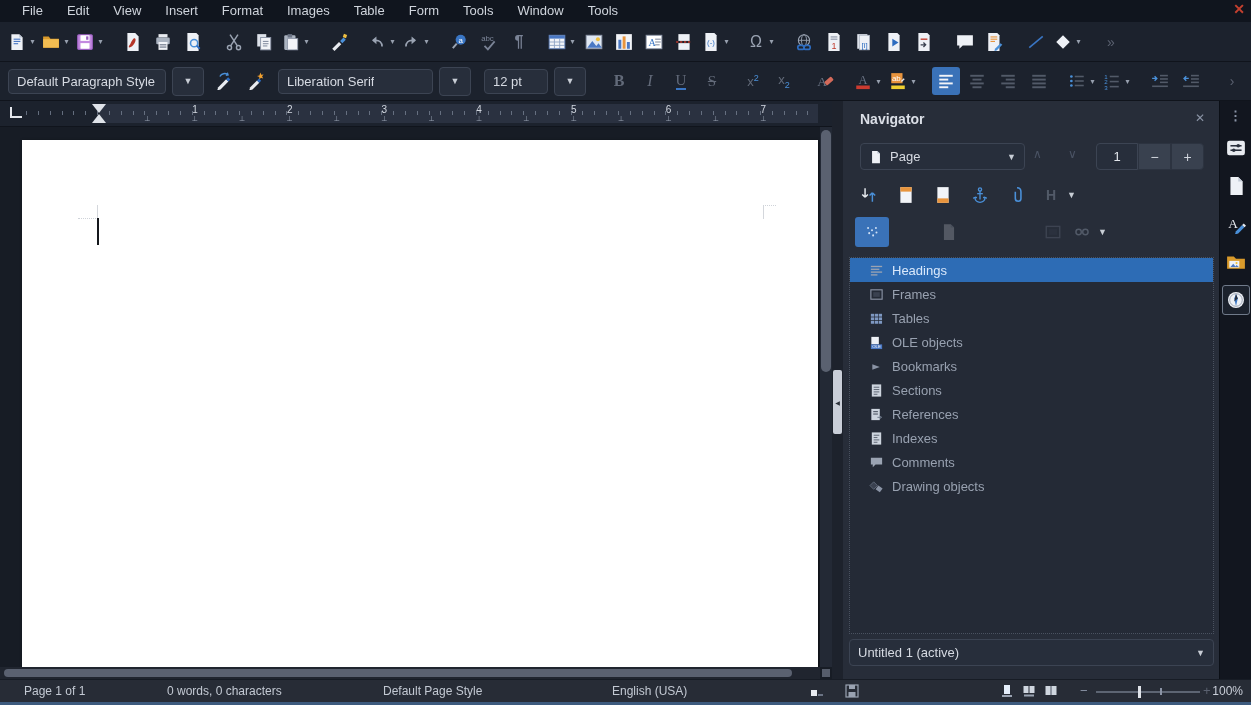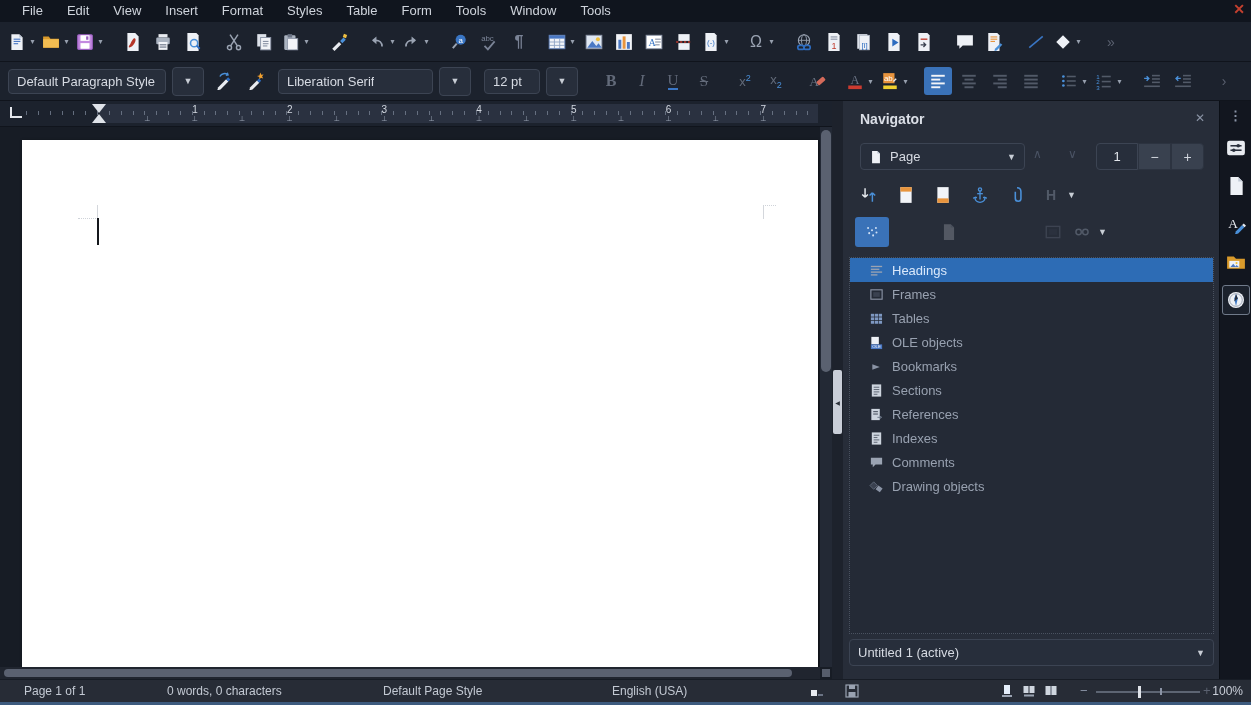--- a/index.html
+++ b/index.html
@@ -114,21 +114,21 @@
 
 <div class="app">
 
   <div class="menubar">
     <span style="display:flex;">
         <span class="mitem">File</span>
         <span class="mitem">Edit</span>
         <span class="mitem">View</span>
         <span class="mitem">Insert</span>
         <span class="mitem">Format</span>
-        <span class="mitem">Styles</span>
+        <span class="mitem">Images</span>
         <span class="mitem">Table</span>
         <span class="mitem">Form</span>
         <span class="mitem">Tools</span>
         <span class="mitem">Window</span>
         <span class="mitem">Tools</span>
       </span>
     <span class="winclose">✕</span>
   </div>
 
   <div class="toolbar std">
@@ -475,21 +475,21 @@
               <path d="M2 13.5l6-6 2 2-6 6-3 1z" fill="#e8ebf0"></path>
               <path d="M8 7.5L9.7 5.8l2 2L10 9.5z" fill="#2d6cc0"></path>
             </svg>
           </span>
         </div>
       </span>
     <div class="combo" style="width:155px;">
       <span class="cval">Liberation Serif</span>
     </div>
     <div class="arrowbox">▼</div>
-    <div class="combo" style="width:56px;margin-left:10px;">
+    <div class="combo" style="width:64px;margin-left:10px;">
       <span class="cval">12 pt</span>
     </div>
     <div class="arrowbox">▼</div>
     <span style="display:flex;align-items:center;gap:3px;margin-left:6px;">
         <div class="tbtn gap">
           <span class="ico">
             <span style="font-family:'Liberation Serif',serif;font-weight:bold;color:#626a79;font-size:16px;">B</span>
           </span>
         </div>
         <div class="tbtn">

